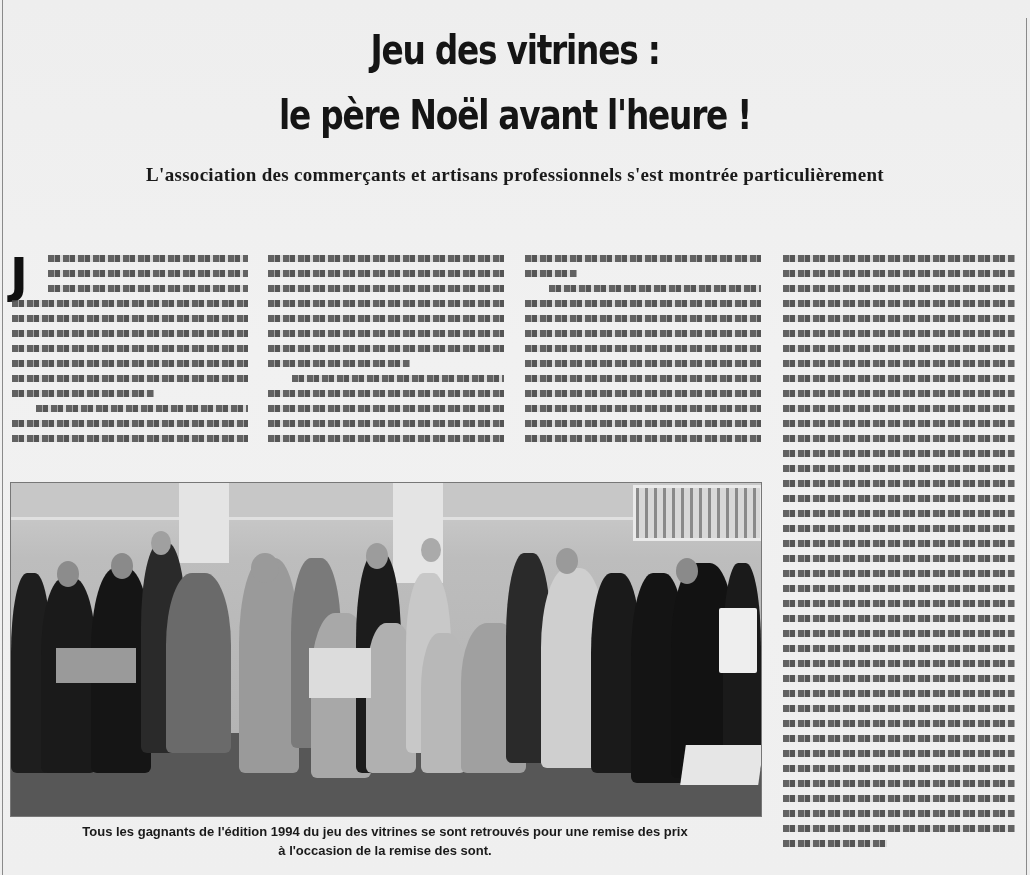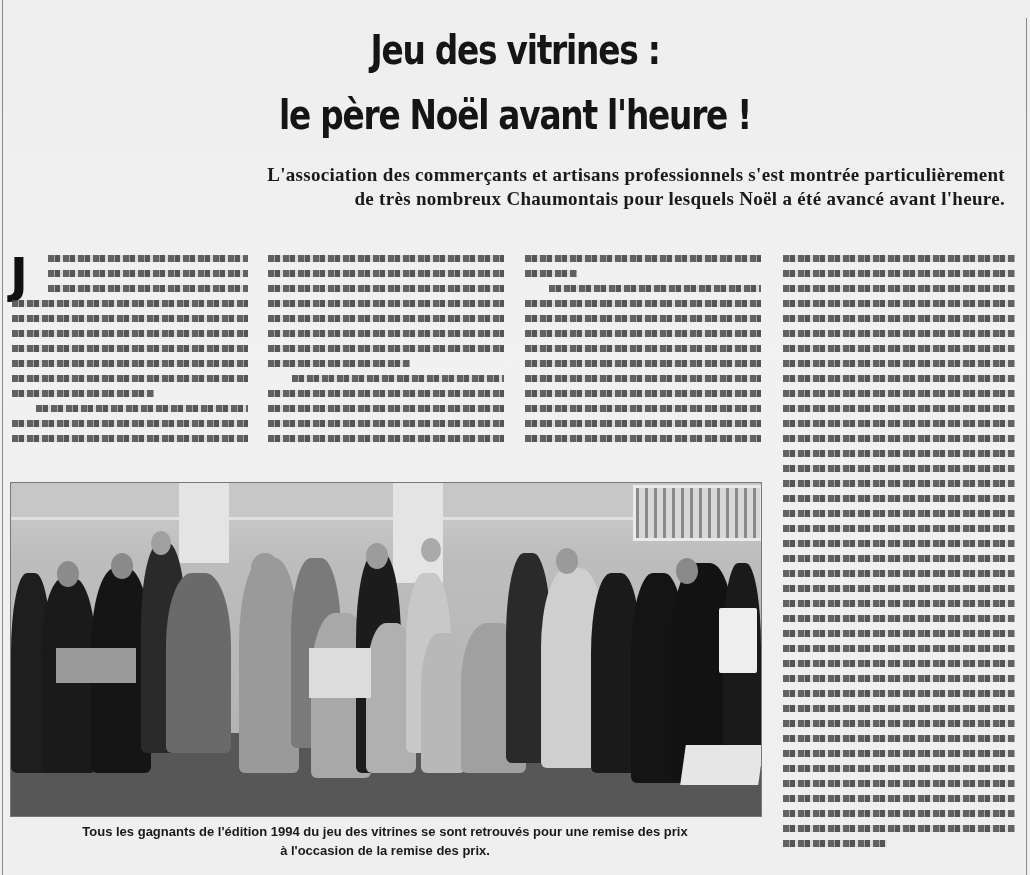--- a/index.html
+++ b/index.html
@@ -25,21 +25,21 @@
     }
     .h1 { top: 30px; }
     .h2 { top: 95px; }
 
     .lede {
       position: absolute; left: 25px; top: 163px; width: 980px;
       text-align: center; font-family: "Liberation Serif", serif; font-weight: bold;
       font-size: 19px; line-height: 24px; color: #1a1a1a; letter-spacing: 0.3px;
       filter: blur(0.6px);
     }
-    .lede div { white-space: nowrap; text-align: right; }
+    .lede div { white-space: nowrap; }
 
     .col {
       position: absolute; top: 255px;
     }
     .c1 { left: 12px; width: 236px; }
     .c2 { left: 268px; width: 236px; }
     .c3 { left: 525px; width: 236px; }
     .c4 { left: 783px; width: 232px; top: 255px; }
 
     .line {
@@ -82,21 +82,20 @@
 
 <div class="page">
   <div class="edge-left"></div>
   <div class="edge-right"></div>
 
   <div class="headline h1">Jeu des vitrines :</div>
   <div class="headline h2">le père Noël avant l'heure !</div>
 
   <div class="lede">
     <div>L'association des commerçants et artisans professionnels s'est montrée particulièrement</div>
-    <div>de très nombreux Chaumontais pour lesquels Noël a été avancé avant l'heure.</div>
   </div>
 
   <div class="dropcap-J">J</div>
 
   <div class="col c1">
     <div class="line dropcap"></div>
     <div class="line dropcap"></div>
     <div class="line dropcap"></div>
     <div class="line"></div>
     <div class="line"></div>
@@ -223,15 +222,15 @@
     <div class="head" style="left:545px;top:65px;width:22px;height:26px;background:#9a9a9a;"></div>
     <div class="head" style="left:665px;top:75px;width:22px;height:26px;background:#8a8a8a;"></div>
 
     <div style="position:absolute;left:45px;top:165px;width:80px;height:35px;background:#9a9a9a;"></div>
     <div style="position:absolute;left:298px;top:165px;width:62px;height:50px;background:#dcdcdc;"></div>
     <div class="table"></div>
   </div>
 
   <div class="caption">
     <div>Tous les gagnants de l'édition 1994 du jeu des vitrines se sont retrouvés pour une remise des prix</div>
-    <div>à l'occasion de la remise des prix.</div>
+    <div>à l'occasion de la remise des sont.</div>
   </div>
 </div>
 
 </body></html>

